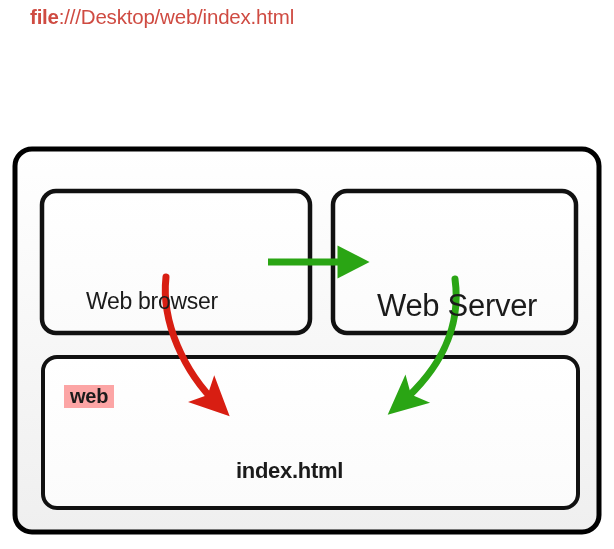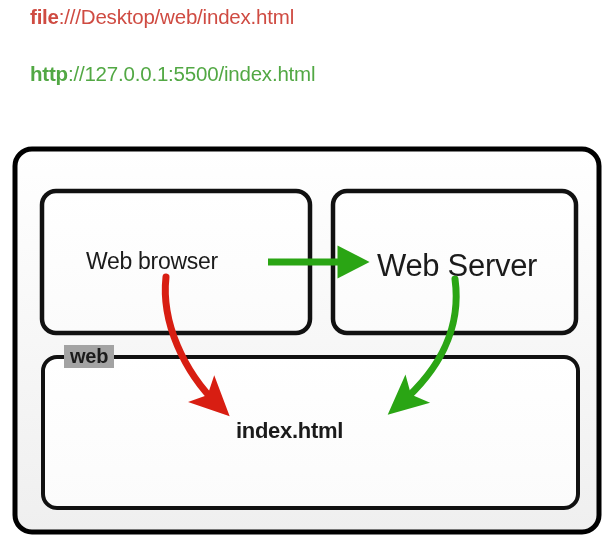--- a/index.html
+++ b/index.html
@@ -53,20 +53,21 @@
     width: 614px;
     height: 549px;
   }
 
   
   .node-label {
     position: absolute;
     white-space: nowrap;
     color: #1b1b1b;
     font-family: "Liberation Sans", sans-serif;
+    margin-top: 40px;
   }
   #label-web-browser {
     left: 86px;
     top: 248px;
     font-size: 23px;
     font-weight: 400;
     letter-spacing: -0.3px;
   }
   #label-web-server {
     left: 377px;
@@ -82,32 +83,31 @@
     font-weight: 700;
     letter-spacing: -0.3px;
     text-align: right;
   }
   #label-web-folder {
     left: 64px;
     top: 345px;
     font-size: 20px;
     font-weight: 700;
     letter-spacing: -0.2px;
-    background: #a3a3a3;
+    background: #fca5a5;
     padding: 0 6px;
   }
 </style>
 </head>
 <body>
 
 <div id="stage">
 
   <div class="url-line" id="url-file"><span class="scheme">file</span><span>:///Desktop/web/index.html</span></div>
 
-  <div class="url-line" id="url-http"><span class="scheme">http</span><span>://127.0.0.1:5500/index.html</span></div>
 
   <svg id="diagram-svg" viewBox="0 0 614 549">
     <defs>
       <linearGradient id="panelGrad" x1="0" y1="0" x2="0" y2="1">
         <stop offset="0%" stop-color="#ffffff"></stop>
         <stop offset="100%" stop-color="#efefef"></stop>
       </linearGradient>
       <linearGradient id="boxGrad" x1="0" y1="0" x2="0" y2="1">
         <stop offset="0%" stop-color="#ffffff"></stop>
         <stop offset="100%" stop-color="#fbfbfb"></stop>

